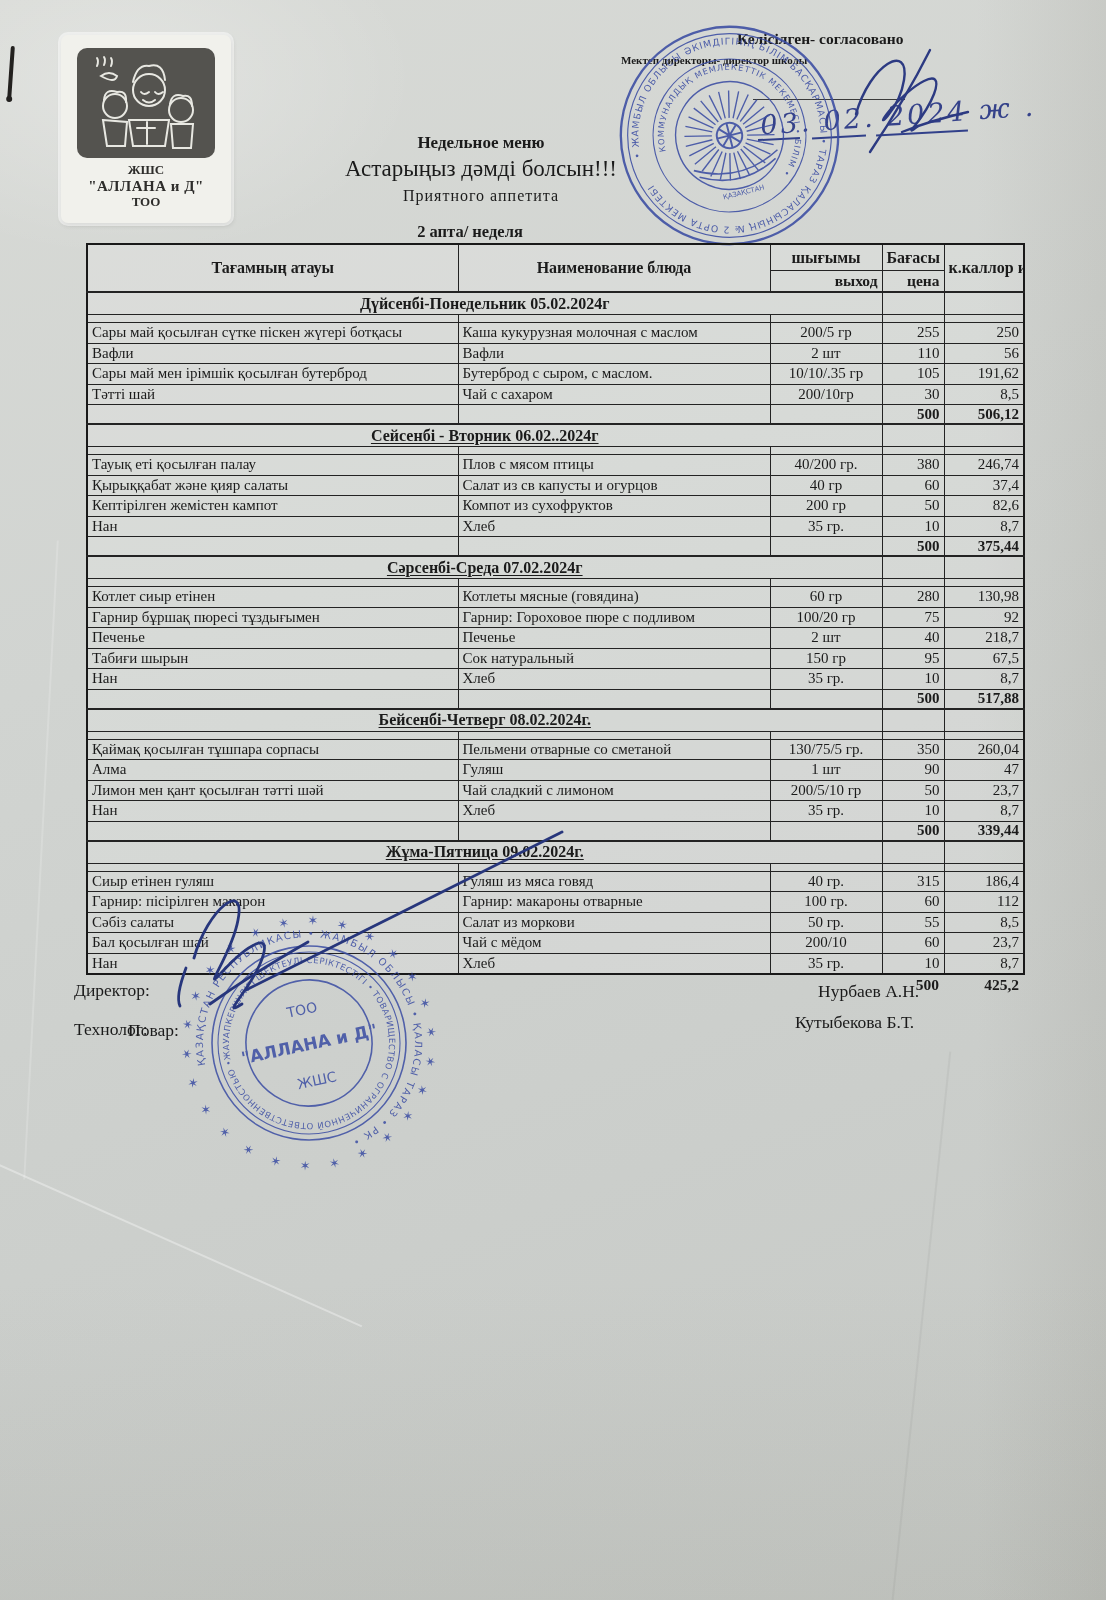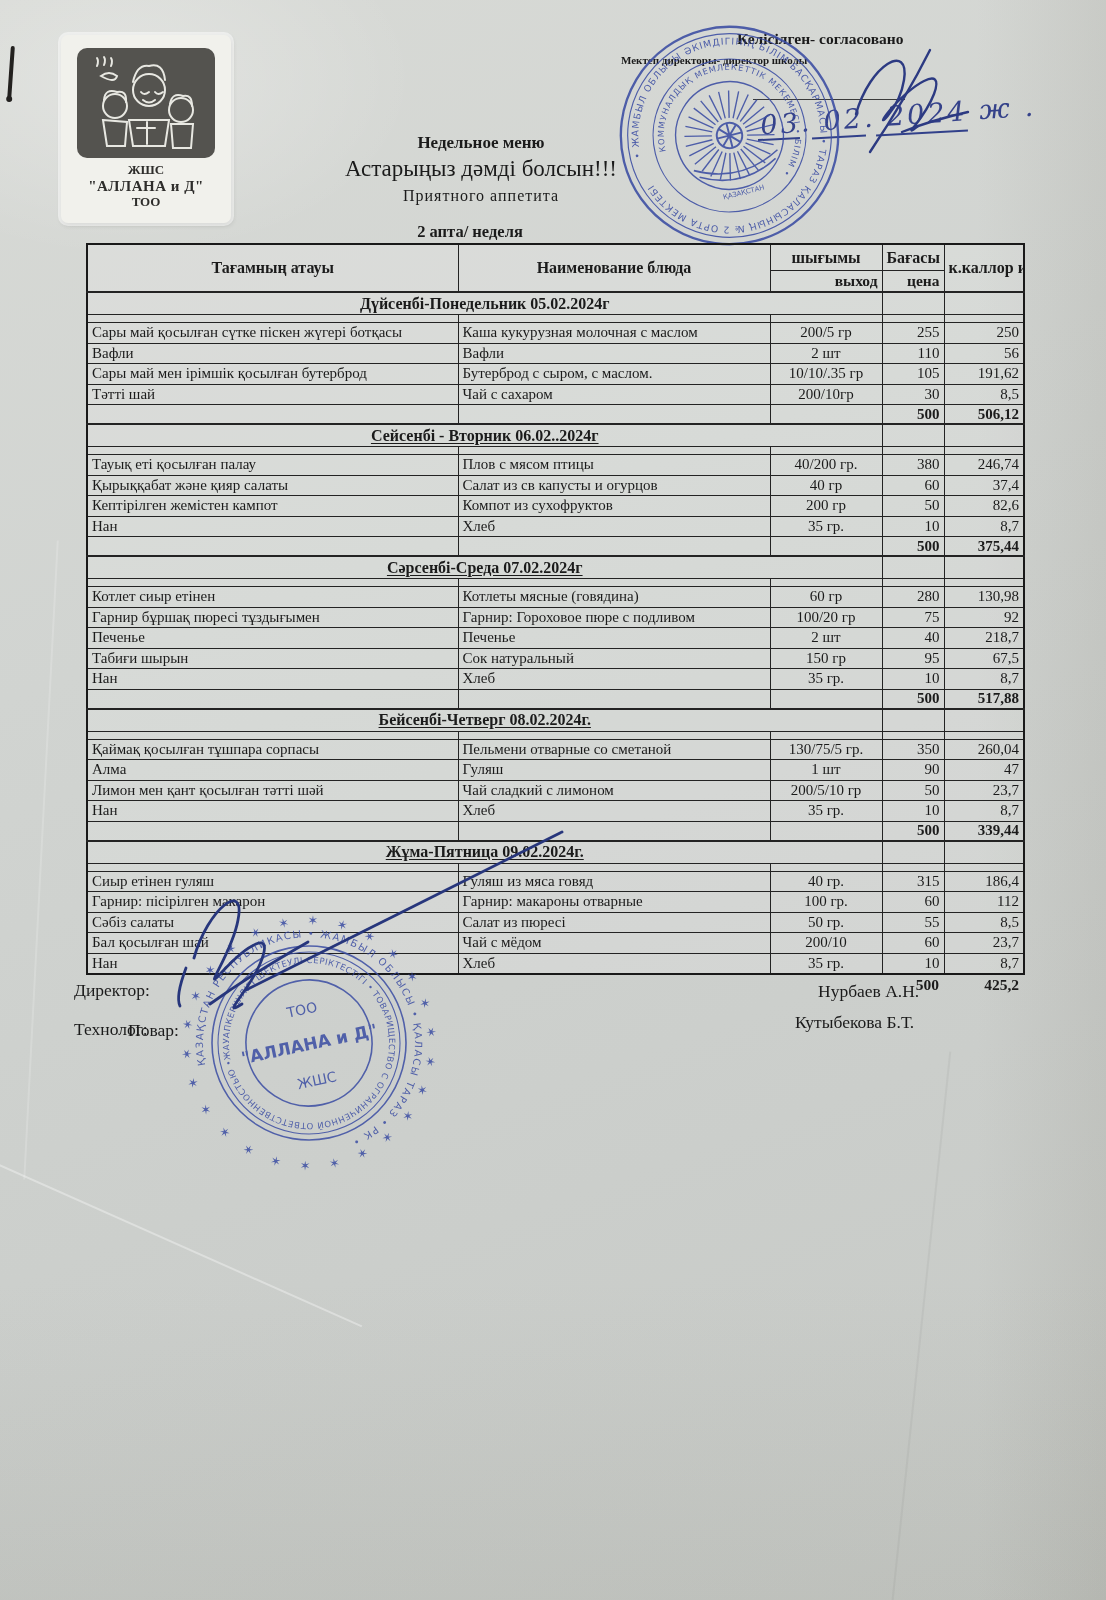--- a/index.html
+++ b/index.html
@@ -443,21 +443,21 @@
         </tr>
         <tr class="data">
           <td class="t-kk">Гарнир: пісірілген макарон</td>
           <td class="t-ru">Гарнир: макароны отварные</td>
           <td class="t-out">100 гр.</td>
           <td class="t-price">60</td>
           <td class="t-cal">112</td>
         </tr>
         <tr class="data">
           <td class="t-kk">Сәбіз  салаты</td>
-          <td class="t-ru">Салат из пюресі</td>
+          <td class="t-ru">Салат из моркови</td>
           <td class="t-out">50 гр.</td>
           <td class="t-price">55</td>
           <td class="t-cal">8,5</td>
         </tr>
         <tr class="data">
           <td class="t-kk">Бал қосылған шай</td>
           <td class="t-ru">Чай   с мёдом</td>
           <td class="t-out">200/10</td>
           <td class="t-price">60</td>
           <td class="t-cal">23,7</td>

